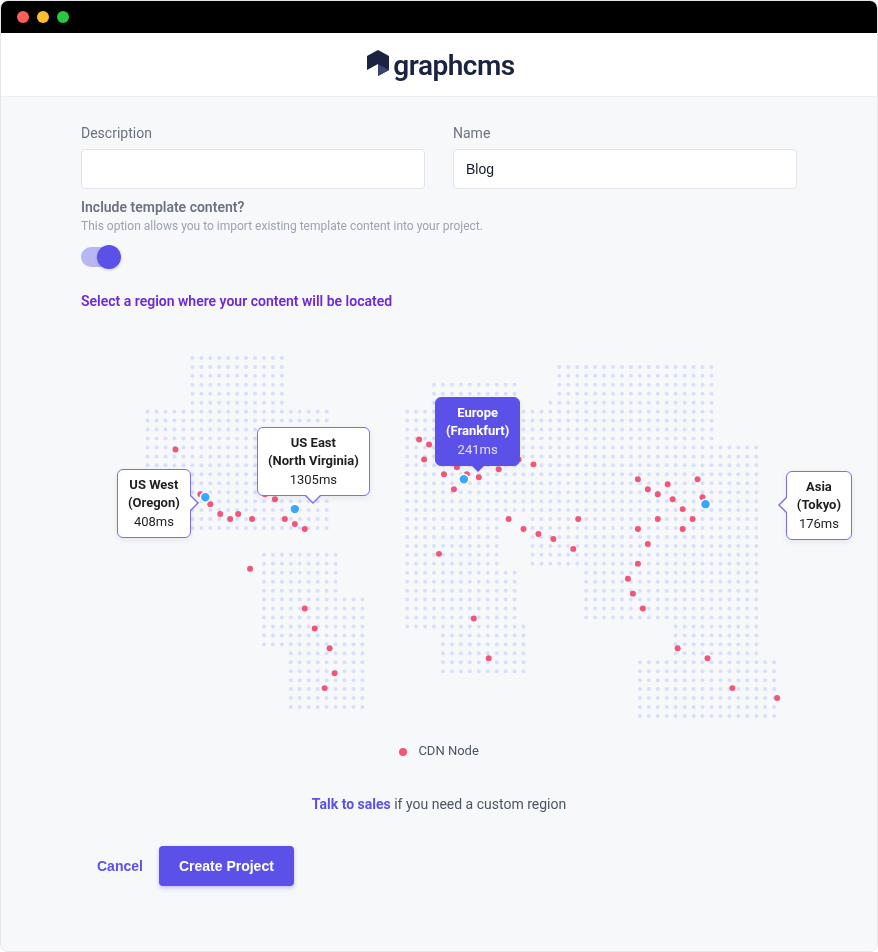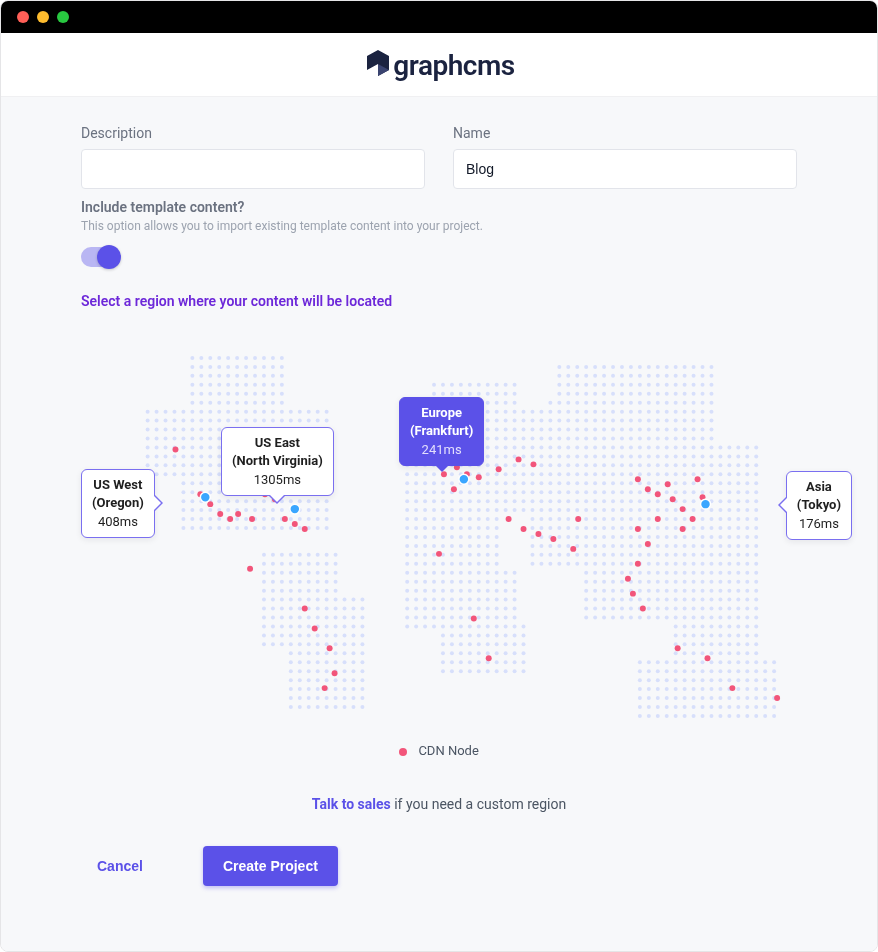--- a/index.html
+++ b/index.html
@@ -39,21 +39,21 @@
   .map-wrap { position: relative; width: 100%; height: 420px; margin-top: 10px; }
   .world { position: absolute; inset: 0; overflow: hidden; }
   .world svg { width: 100%; height: 100%; }
 
   
   .dots circle { fill: #d7dffb; }
   .cdn circle  { fill: #f2557a; }
   .srv circle  { fill: #3aa6ff; stroke: #fff; stroke-width: 1.5; }
 
   
-  .tip { position: absolute; background: #fff; border: 1px solid #7a6ff0; border-radius: 6px; padding: 6px 10px; text-align: center; font-size: 13px; color: #1f1f1f; line-height: 1.35; box-shadow: 0 2px 6px rgba(20,20,40,.08); }
+  .tip { position: absolute; background: #fff; border: 1px solid #7a6ff0; border-radius: 6px; padding: 6px 10px; text-align: center; font-size: 13px; color: #1f1f1f; line-height: 1.35; box-shadow: 0 2px 6px rgba(20,20,40,.08); margin-left: 36px; }
   .tip .t-name { font-weight: 700; white-space: nowrap; }
   .tip .t-sub  { font-weight: 700; white-space: nowrap; }
   .tip .t-lat  { font-weight: 400; margin-top: 2px; }
   .tip.selected { background: #5b51e8; border-color: #5b51e8; color: #fff; }
   .tip.selected .t-lat { color: #e2defd; }
   .tip::after { content:""; position:absolute; width:0; height:0; border:7px solid transparent; }
   .tip.arrow-bottom::after { left:50%; transform:translateX(-50%); top:100%; border-top-color:#fff; }
   .tip.selected.arrow-bottom::after { border-top-color:#5b51e8; }
   .tip.arrow-right::after  { top:50%; transform:translateY(-50%); left:100%; border-left-color:#fff; }
   .tip.arrow-left::after   { top:50%; transform:translateY(-50%); right:100%; border-right-color:#fff; }
@@ -67,21 +67,21 @@
   .tip.selected::before { display:none; }
 
   .legend { text-align: center; margin-top: 4px; font-size: 13px; color: #4b5563; }
   .legend-dot { display:inline-block; width:8px; height:8px; border-radius:50%; background:#f2557a; margin-right:8px; vertical-align:middle; }
 
   .help-line { text-align: center; margin-top: 38px; font-size: 14px; color: #4b5563; }
   .help-line a { color: #5b51e8; text-decoration: none; font-weight: 700; }
 
   .footer { display:flex; align-items: center; margin-top: 34px; padding-bottom: 30px; }
   .btn-cancel { color: #5b51e8; font-size: 14px; font-weight: 600; background: none; border: none; cursor: pointer; padding: 8px 16px; }
-  .btn-create { background: #5b51e8; color:#fff; border:none; border-radius:4px; font-size:14px; font-weight:600; padding: 12px 20px; cursor:pointer; box-shadow: 0 2px 4px rgba(91,81,232,.35); margin-left: 44px; }
+  .btn-create { background: #5b51e8; color:#fff; border:none; border-radius:4px; font-size:14px; font-weight:600; padding: 12px 20px; cursor:pointer; box-shadow: 0 2px 4px rgba(91,81,232,.35); }
 </style>
 </head>
 <body>
 
 <div class="frame">
 
   <div class="titlebar">
     <div class="traffic-light tl-red"></div>
     <div class="traffic-light tl-yellow"></div>
     <div class="traffic-light tl-green"></div>

